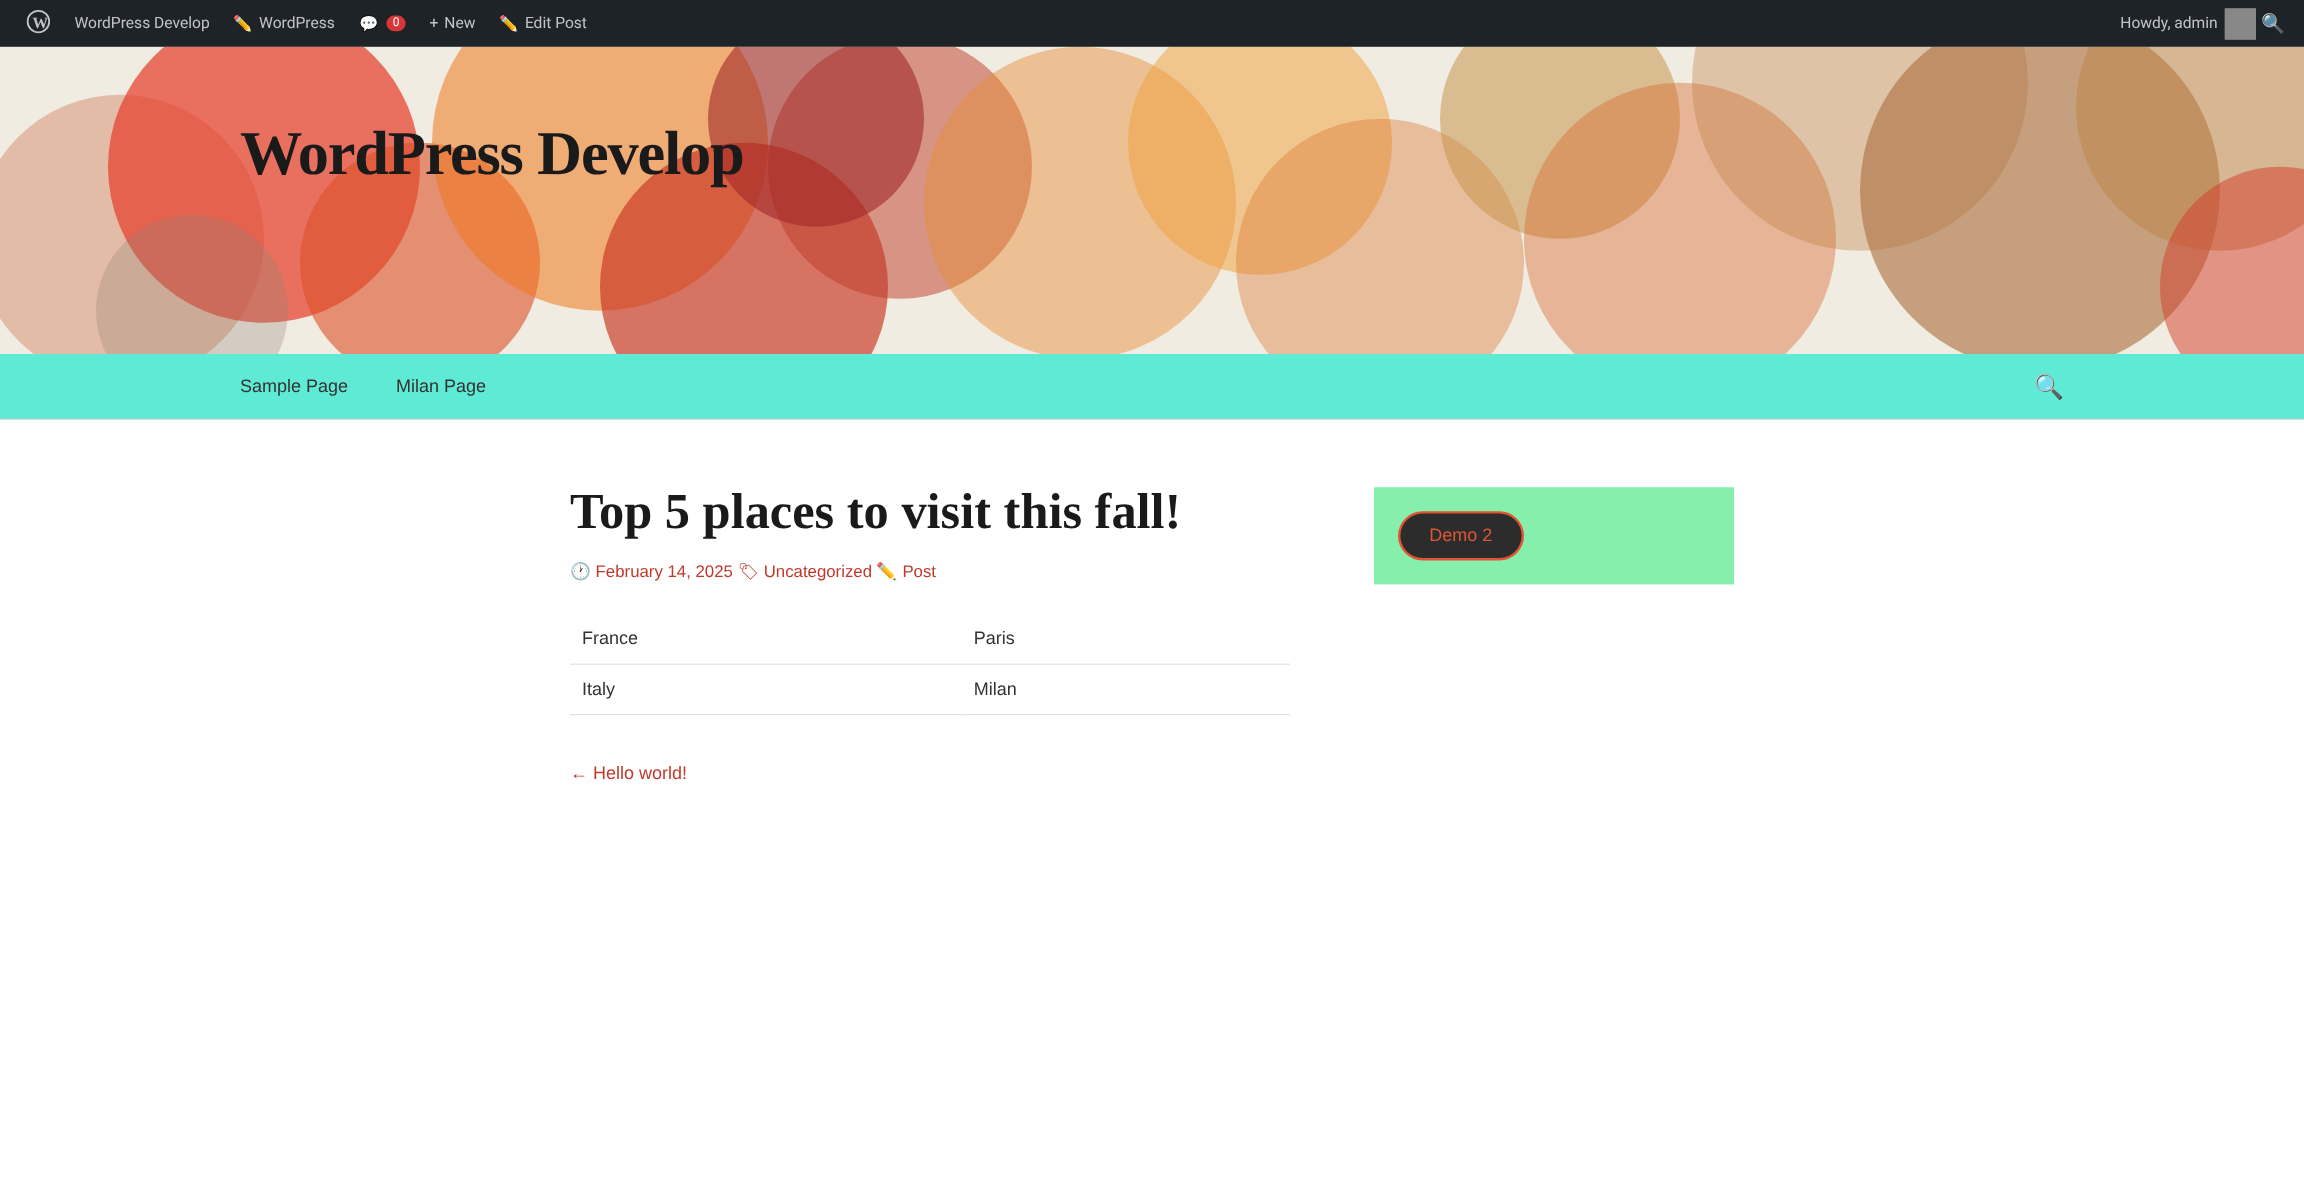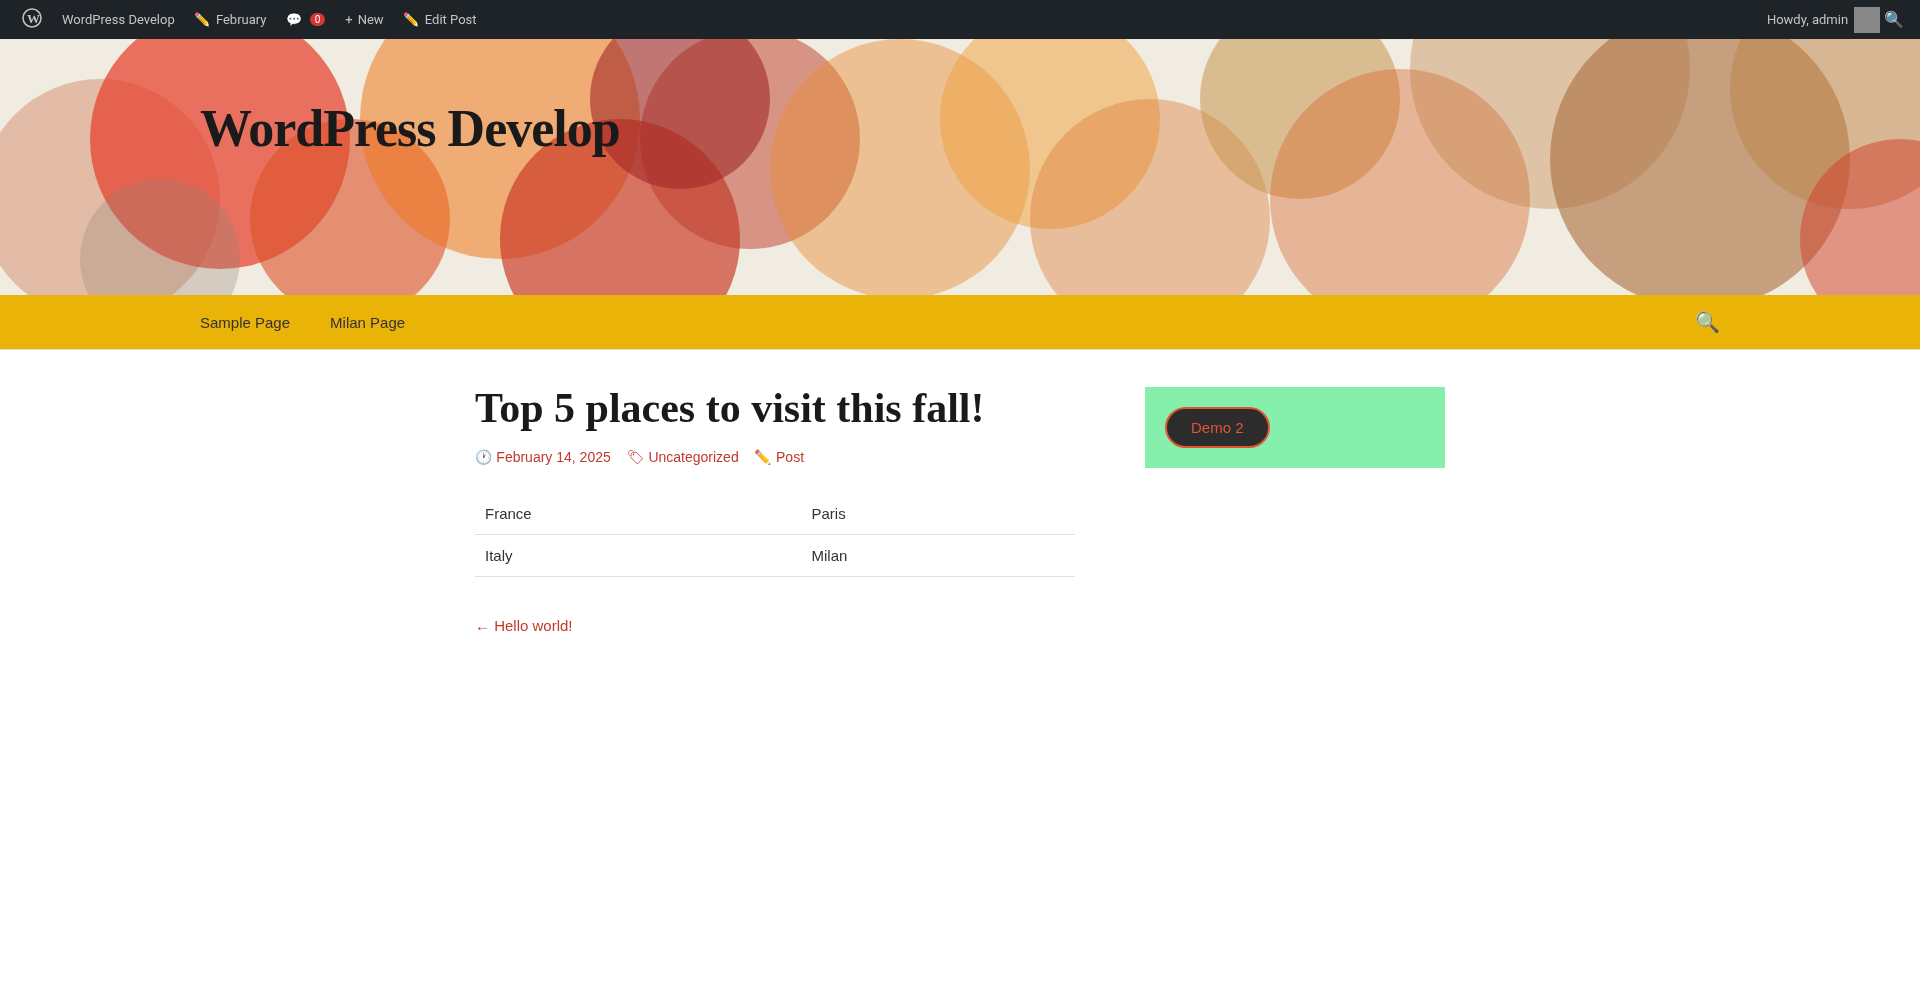--- a/index.html
+++ b/index.html
@@ -69,21 +69,21 @@
       font-family: Georgia, serif;
       font-size: 52px;
       font-weight: 900;
       color: #1a1a1a;
       padding: 60px 0 0 200px;
       letter-spacing: -1px;
     }
 
     
     #site-nav {
-      background: #eab308;
+      background: #5eead4;
       border-bottom: 1px solid #e0ddd5;
       display: flex;
       align-items: center;
       padding: 0 200px;
       height: 55px;
       justify-content: space-between;
     }
     .nav-links { display: flex; gap: 40px; align-items: center; }
     .nav-link {
       font-family: -apple-system, BlinkMacSystemFont, "Segoe UI", sans-serif;
@@ -91,36 +91,36 @@
       color: #333;
       text-decoration: none;
       cursor: pointer;
     }
     .nav-search { font-size: 20px; color: #333; cursor: pointer; }
 
     
     #main-content {
       max-width: 1370px;
       margin: 0 auto;
-      padding: 33px 200px;
+      padding: 52px 200px;
       display: flex;
       gap: 60px;
     }
     .content-area { flex: 1; }
     .post-title {
       font-family: Georgia, serif;
       font-size: 42px;
       font-weight: 900;
       color: #1a1a1a;
       line-height: 1.2;
       margin-bottom: 16px;
     }
     .post-meta {
       display: flex;
-      gap: 16px;
+      gap: 4px;
       align-items: center;
       margin-bottom: 28px;
       font-family: -apple-system, BlinkMacSystemFont, "Segoe UI", sans-serif;
       font-size: 14px;
       color: #c0392b;
     }
     .post-meta a { color: #c0392b; text-decoration: none; }
 
     
     .post-table {
@@ -184,21 +184,21 @@
           <circle cx="10" cy="10" r="9" fill="none" stroke="#c3c4c7" stroke-width="1.5"></circle>
           <text x="5" y="15" fill="#c3c4c7" font-size="13" font-family="serif" font-weight="bold">W</text>
         </svg>
       </span>
     </a>
     <a class="admin-bar-item">
       <span>WordPress Develop</span>
     </a>
     <a class="admin-bar-item">
       <span style="font-size:13px;">✏️</span>
-      <span>February</span>
+      <span>WordPress</span>
     </a>
     <a class="admin-bar-item">
       <span>💬</span>
       <span class="comments-badge">0</span>
     </a>
     <a class="admin-bar-item">
       <span>+</span>
       <span>New</span>
     </a>
     <a class="admin-bar-item">

